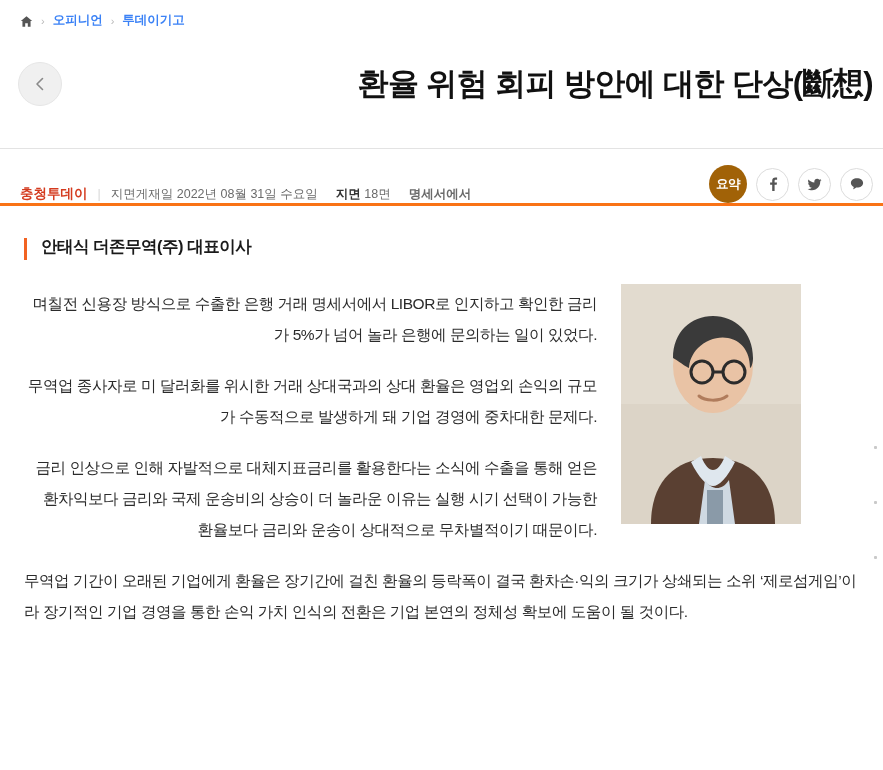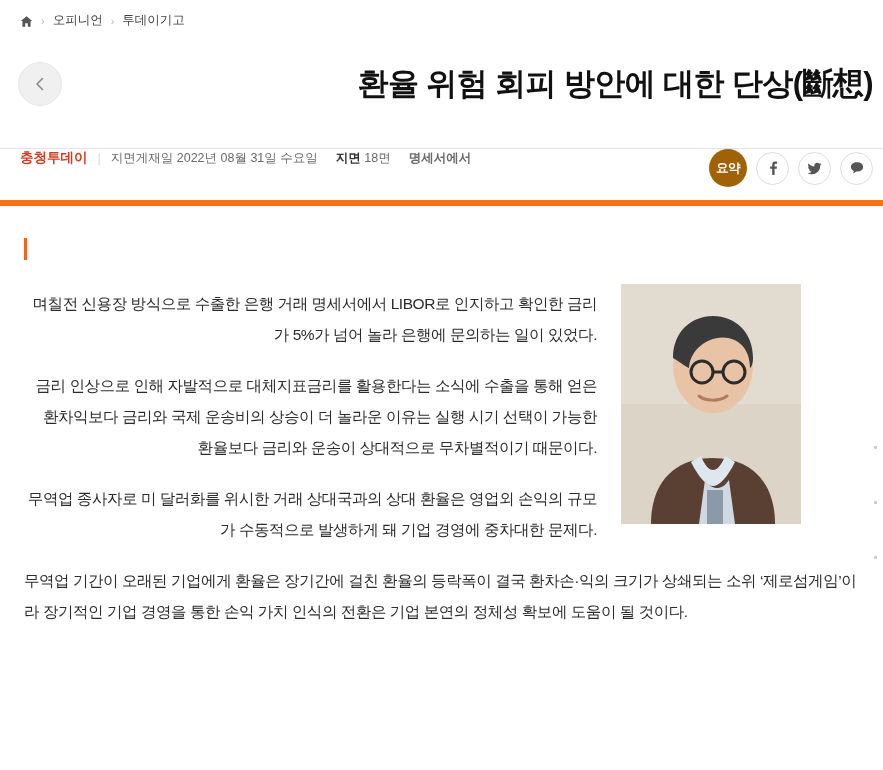--- a/index.html
+++ b/index.html
@@ -32,22 +32,23 @@
     display: inline-block;
     width: 13px; height: 13px;
     position: relative;
     top: 1px;
   }
   .breadcrumb .sep {
     color: #b9b9b9;
     font-size: 11px;
   }
   .breadcrumb a {
-    color: #404040;
+    color: #3b82f6;
     text-decoration: none;
+    font-weight: bold;
   }
 
   
   .title-row {
     display: flex;
     align-items: center;
     padding: 12px 8px 0 18px;
     min-height: 74px;
   }
   .back-btn {
@@ -72,24 +73,24 @@
     color: #111;
     line-height: 1.25;
     padding-right: 2px;
     white-space: nowrap;
   }
 
   
   .meta-wrap {
     margin-top: 24px;
     border-top: 1px solid #e3e3e3;
-    border-bottom: 6px solid #f97316;
+    border-bottom: 3px solid #f97316;
     height: 58px;
     display: flex;
-    align-items: flex-start;
+    align-items: flex-end;
     padding: 0 10px 0 20px;
   }
   .meta-left {
     display: flex;
     align-items: center;
     flex-wrap: nowrap;
     font-size: 12.5px;
     color: #6a6a6a;
     gap: 0;
   }
@@ -250,20 +251,21 @@
             <path fill="#555" d="M8 2.2C4.6 2.2 1.9 4.3 1.9 6.9c0 1.7 1.2 3.2 2.9 4-.1.4-.5 1.9-.6 2.2 0 0 0 .2.1.2h.2c.2-.1 2.3-1.5 2.6-1.8.3 0 .6.1.9.1 3.4 0 6.1-2.1 6.1-4.7S11.4 2.2 8 2.2z"></path>
           </svg>
       </div>
     </div>
   </div>
 
   <div class="article">
 
     <div class="subhead">
       <div class="bar"></div>
+      <div class="text">안태식 더존무역(주) 대표이사</div>
     </div>
 
     <div class="portrait">
       <svg width="180" height="240" viewBox="0 0 180 240">
         <rect x="0" y="0" width="180" height="240" fill="#dcd4c7"></rect>
         <rect x="0" y="0" width="180" height="120" fill="#e2dbcf"></rect>
         <ellipse cx="92" cy="82" rx="40" ry="47" fill="#e9c3a5"></ellipse>
         <path d="M52 74c0-26 18-42 40-42s40 16 40 42c0 6-2 10-3 10 0-18-10-28-22-30-10-2-22 2-30 10-6 6-9 14-9 20-3-1-6-4-16-10z" fill="#3a3a3a"></path>
         <path d="M70 88c0-6 5-11 11-11s11 5 11 11-5 11-11 11-11-5-11-11z" fill="none" stroke="#2b2b2b" stroke-width="3"></path>
         <path d="M102 88c0-6 5-11 11-11s11 5 11 11-5 11-11 11-11-5-11-11z" fill="none" stroke="#2b2b2b" stroke-width="3"></path>
@@ -271,22 +273,22 @@
         <path d="M78 112c6 5 20 6 28 0" stroke="#b07c5c" stroke-width="3" fill="none" stroke-linecap="round"></path>
         <path d="M30 240c0-44 26-66 62-66s62 22 62 66z" fill="#5a4032"></path>
         <path d="M70 178c8 16 16 24 22 24s14-8 22-24l-10-6c-4 10-8 14-12 14s-8-4-12-14z" fill="#dfe7ee"></path>
         <path d="M84 196c4 6 8 8 12 8s8-2 12-8l6 44h-36z" fill="#cfd9e2"></path>
         <path d="M86 206h16v34H86z" fill="#8a9aa8"></path>
       </svg>
     </div>
 
     <div class="body-text">
       <p class="narrow">며칠전 신용장 방식으로 수출한 은행 거래 명세서에서 LIBOR로 인지하고 확인한 금리가 5%가 넘어 놀라 은행에 문의하는 일이 있었다.</p>
+      <p class="narrow">무역업 종사자로 미 달러화를 위시한 거래 상대국과의 상대 환율은 영업외 손익의 규모가 수동적으로 발생하게 돼 기업 경영에 중차대한 문제다.</p>
       <p class="narrow">금리 인상으로 인해 자발적으로 대체지표금리를 활용한다는 소식에 수출을 통해 얻은 환차익보다 금리와 국제 운송비의 상승이 더 놀라운 이유는 실행 시기 선택이 가능한 환율보다 금리와 운송이 상대적으로 무차별적이기 때문이다.</p>
-      <p class="narrow">무역업 종사자로 미 달러화를 위시한 거래 상대국과의 상대 환율은 영업외 손익의 규모가 수동적으로 발생하게 돼 기업 경영에 중차대한 문제다.</p>
       <p>무역업 기간이 오래된 기업에게 환율은 장기간에 걸친 환율의 등락폭이 결국 환차손·익의 크기가 상쇄되는 소위 ‘제로섬게임’이라 장기적인 기업 경영을 통한 손익 가치 인식의 전환은 기업 본연의 정체성 확보에 도움이 될 것이다.</p>
     </div>
 
     <div class="rail">
       <div class="tick"></div>
       <div class="tick"></div>
       <div class="tick"></div>
     </div>
   </div>
 </div>

